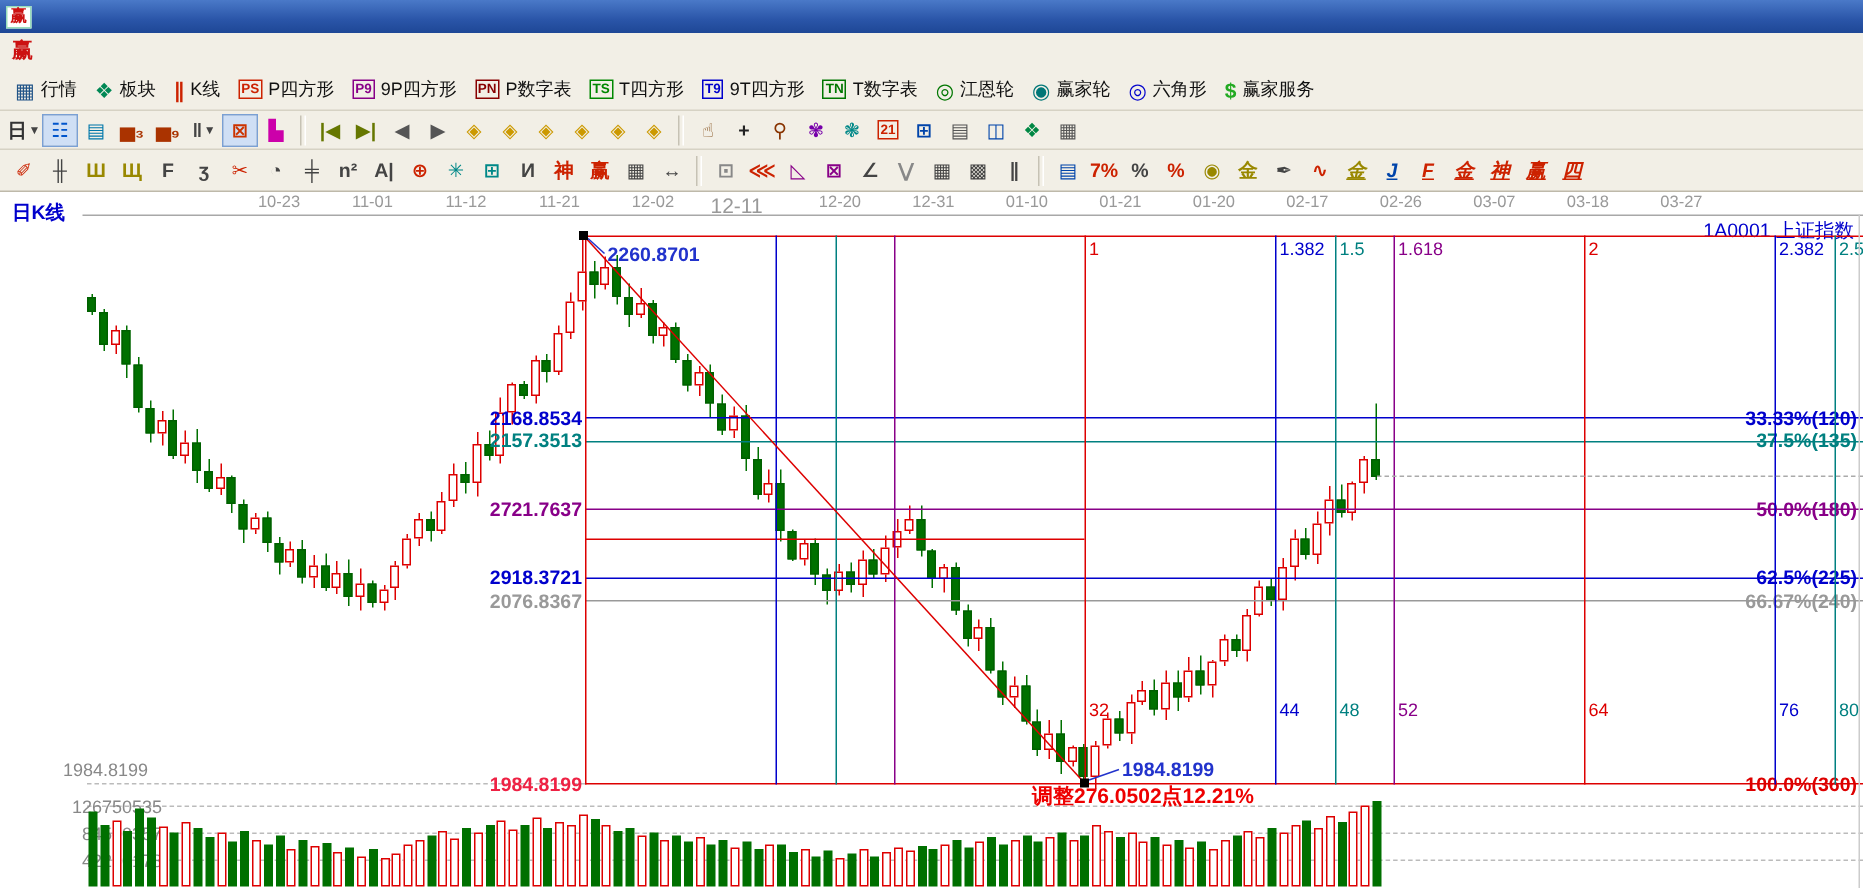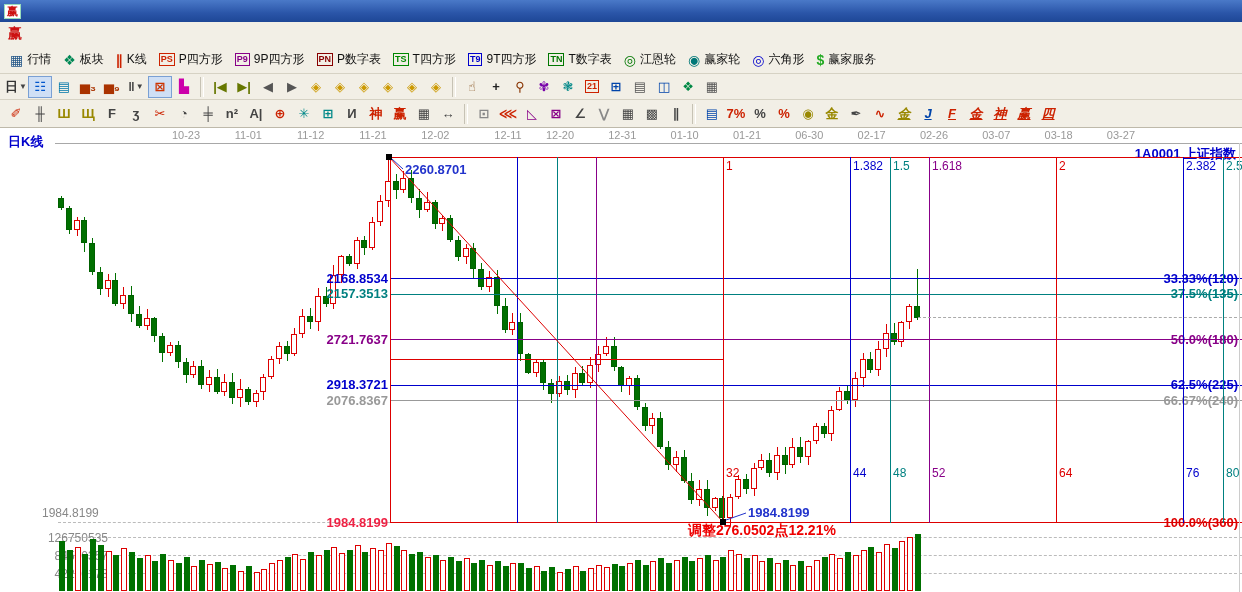--- a/index.html
+++ b/index.html
@@ -30,45 +30,45 @@
   .caret{font-size:8px;color:#444;margin-left:1px;font-weight:normal;}
   .sep{width:2px;height:20px;border-left:1px solid #c6c2b4;border-right:1px solid #fff;margin:0 4px;}
   #chart{position:absolute;inset:0;z-index:1;}
   .cd{position:absolute;box-sizing:border-box;}
   .watermark{position:absolute;left:1072px;top:548px;font-family:"DejaVu Serif","Liberation Serif",serif;
              font-size:28px;font-weight:bold;color:#cc2222;letter-spacing:4px;z-index:3;}
   .adjnote{position:absolute;left:688px;top:522px;font-size:14px;font-weight:bold;color:#ee0000;z-index:3;}
   .peaklbl{position:absolute;left:405px;top:162px;font-size:13px;font-weight:bold;color:#2233cc;}
   .troughlbl{position:absolute;left:748px;top:505px;font-size:13px;font-weight:bold;color:#2233cc;}
   .periodlbl{position:absolute;left:8px;top:133px;font-size:13px;font-weight:bold;color:#0000cc;}
-  .symlbl{position:absolute;right:6px;top:145px;font-size:13px;font-weight:bold;color:#0000cc;}
+  .symlbl{position:absolute;right:6px;top:145px;font-size:13px;font-weight:normal;color:#0000cc;}
 </style>
 </head>
 <body>
 
 <div id="app">
 
   <div id="chart">
     <div class="periodlbl">日K线</div>
     <div class="symlbl">1A0001 上证指数</div>
     <div class="peaklbl">2260.8701</div>
     <div class="troughlbl">1984.8199</div>
     <div class="adjnote">调整276.0502点12.21%</div>
   <div style="left: 55px; top: 142.5px; width: 1187px; height: 0px; border-top: 1px solid rgb(168, 168, 168); position: absolute;"></div>
       <div style="left: 162px; top: 129px; width: 48px; text-align: center; font-size: 11px; color: rgb(153, 153, 153); position: absolute;">10-23</div>
       <div style="left: 224.33px; top: 129px; width: 48px; text-align: center; font-size: 11px; color: rgb(153, 153, 153); position: absolute;">11-01</div>
       <div style="left: 286.66px; top: 129px; width: 48px; text-align: center; font-size: 11px; color: rgb(153, 153, 153); position: absolute;">11-12</div>
       <div style="left: 348.99px; top: 129px; width: 48px; text-align: center; font-size: 11px; color: rgb(153, 153, 153); position: absolute;">11-21</div>
       <div style="left: 411.32px; top: 129px; width: 48px; text-align: center; font-size: 11px; color: rgb(153, 153, 153); position: absolute;">12-02</div>
-      <div style="left: 473.65px; top: 129px; width: 48px; text-align: right; font-size: 11px; color: rgb(153, 153, 153); position: absolute;">12-11</div>
+      <div style="left: 473.65px; top: 129px; width: 48px; text-align: left; font-size: 14px; color: rgb(153, 153, 153); position: absolute;">12-11</div>
       <div style="left: 535.98px; top: 129px; width: 48px; text-align: center; font-size: 11px; color: rgb(153, 153, 153); position: absolute;">12-20</div>
       <div style="left: 598.31px; top: 129px; width: 48px; text-align: center; font-size: 11px; color: rgb(153, 153, 153); position: absolute;">12-31</div>
       <div style="left: 660.64px; top: 129px; width: 48px; text-align: center; font-size: 11px; color: rgb(153, 153, 153); position: absolute;">01-10</div>
       <div style="left: 722.97px; top: 129px; width: 48px; text-align: center; font-size: 11px; color: rgb(153, 153, 153); position: absolute;">01-21</div>
-      <div style="left: 785.3px; top: 129px; width: 48px; text-align: center; font-size: 11px; color: rgb(153, 153, 153); position: absolute;">06-30</div>
+      <div style="left: 785.3px; top: 129px; width: 48px; text-align: center; font-size: 11px; color: rgb(153, 153, 153); position: absolute;">01-20</div>
       <div style="left: 847.63px; top: 129px; width: 48px; text-align: center; font-size: 11px; color: rgb(153, 153, 153); position: absolute;">02-17</div>
       <div style="left: 909.96px; top: 129px; width: 48px; text-align: center; font-size: 11px; color: rgb(153, 153, 153); position: absolute;">02-26</div>
       <div style="left: 972.29px; top: 129px; width: 48px; text-align: center; font-size: 11px; color: rgb(153, 153, 153); position: absolute;">03-07</div>
       <div style="left: 1034.62px; top: 129px; width: 48px; text-align: center; font-size: 11px; color: rgb(153, 153, 153); position: absolute;">03-18</div>
       <div style="left: 1096.95px; top: 129px; width: 48px; text-align: center; font-size: 11px; color: rgb(153, 153, 153); position: absolute;">03-27</div>
       <div style="left: 58px; top: 536.631px; width: 1184px; height: 0px; border-top: 1px dashed rgb(187, 187, 187); position: absolute;"></div>
       <div style="left: 34px; top: 530.631px; width: 74px; text-align: right; font-size: 12px; color: rgb(136, 136, 136); position: absolute;">126750535</div>
       <div style="left: 58px; top: 554.587px; width: 1184px; height: 0px; border-top: 1px dashed rgb(187, 187, 187); position: absolute;"></div>
       <div style="left: 34px; top: 548.587px; width: 74px; text-align: right; font-size: 12px; color: rgb(136, 136, 136); position: absolute;">84500357</div>
       <div style="left: 58px; top: 572.544px; width: 1184px; height: 0px; border-top: 1px dashed rgb(187, 187, 187); position: absolute;"></div>

